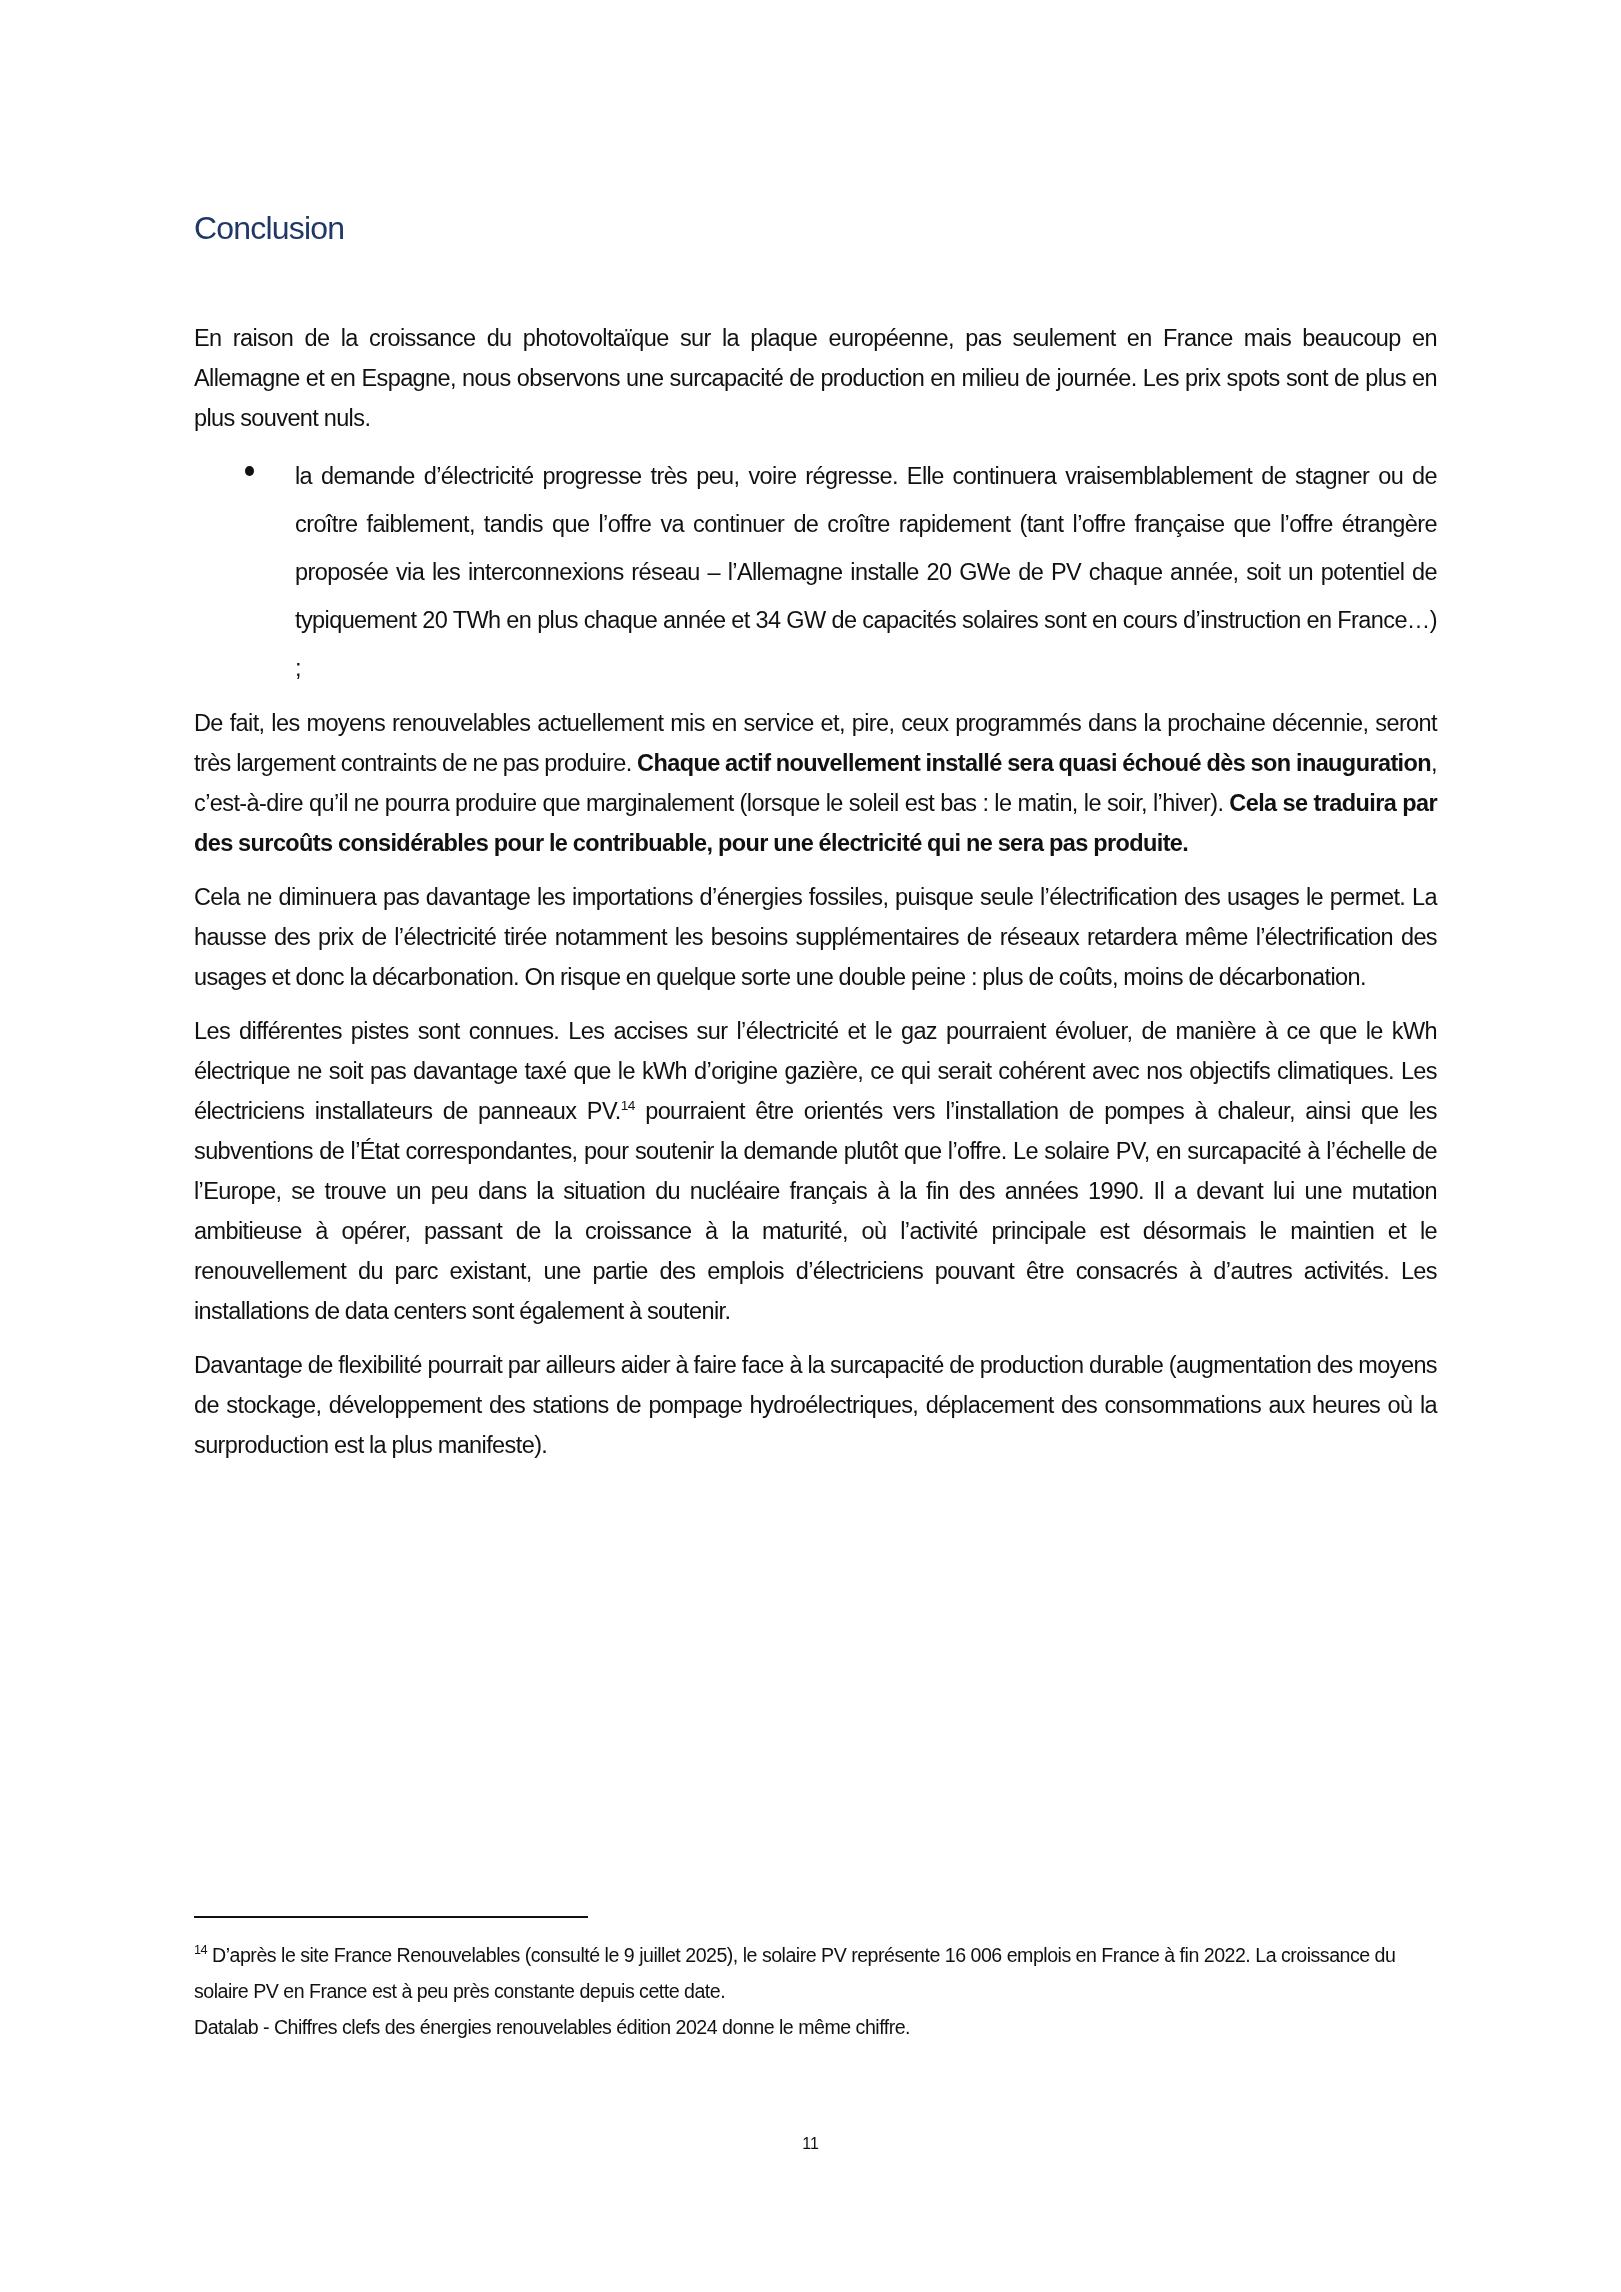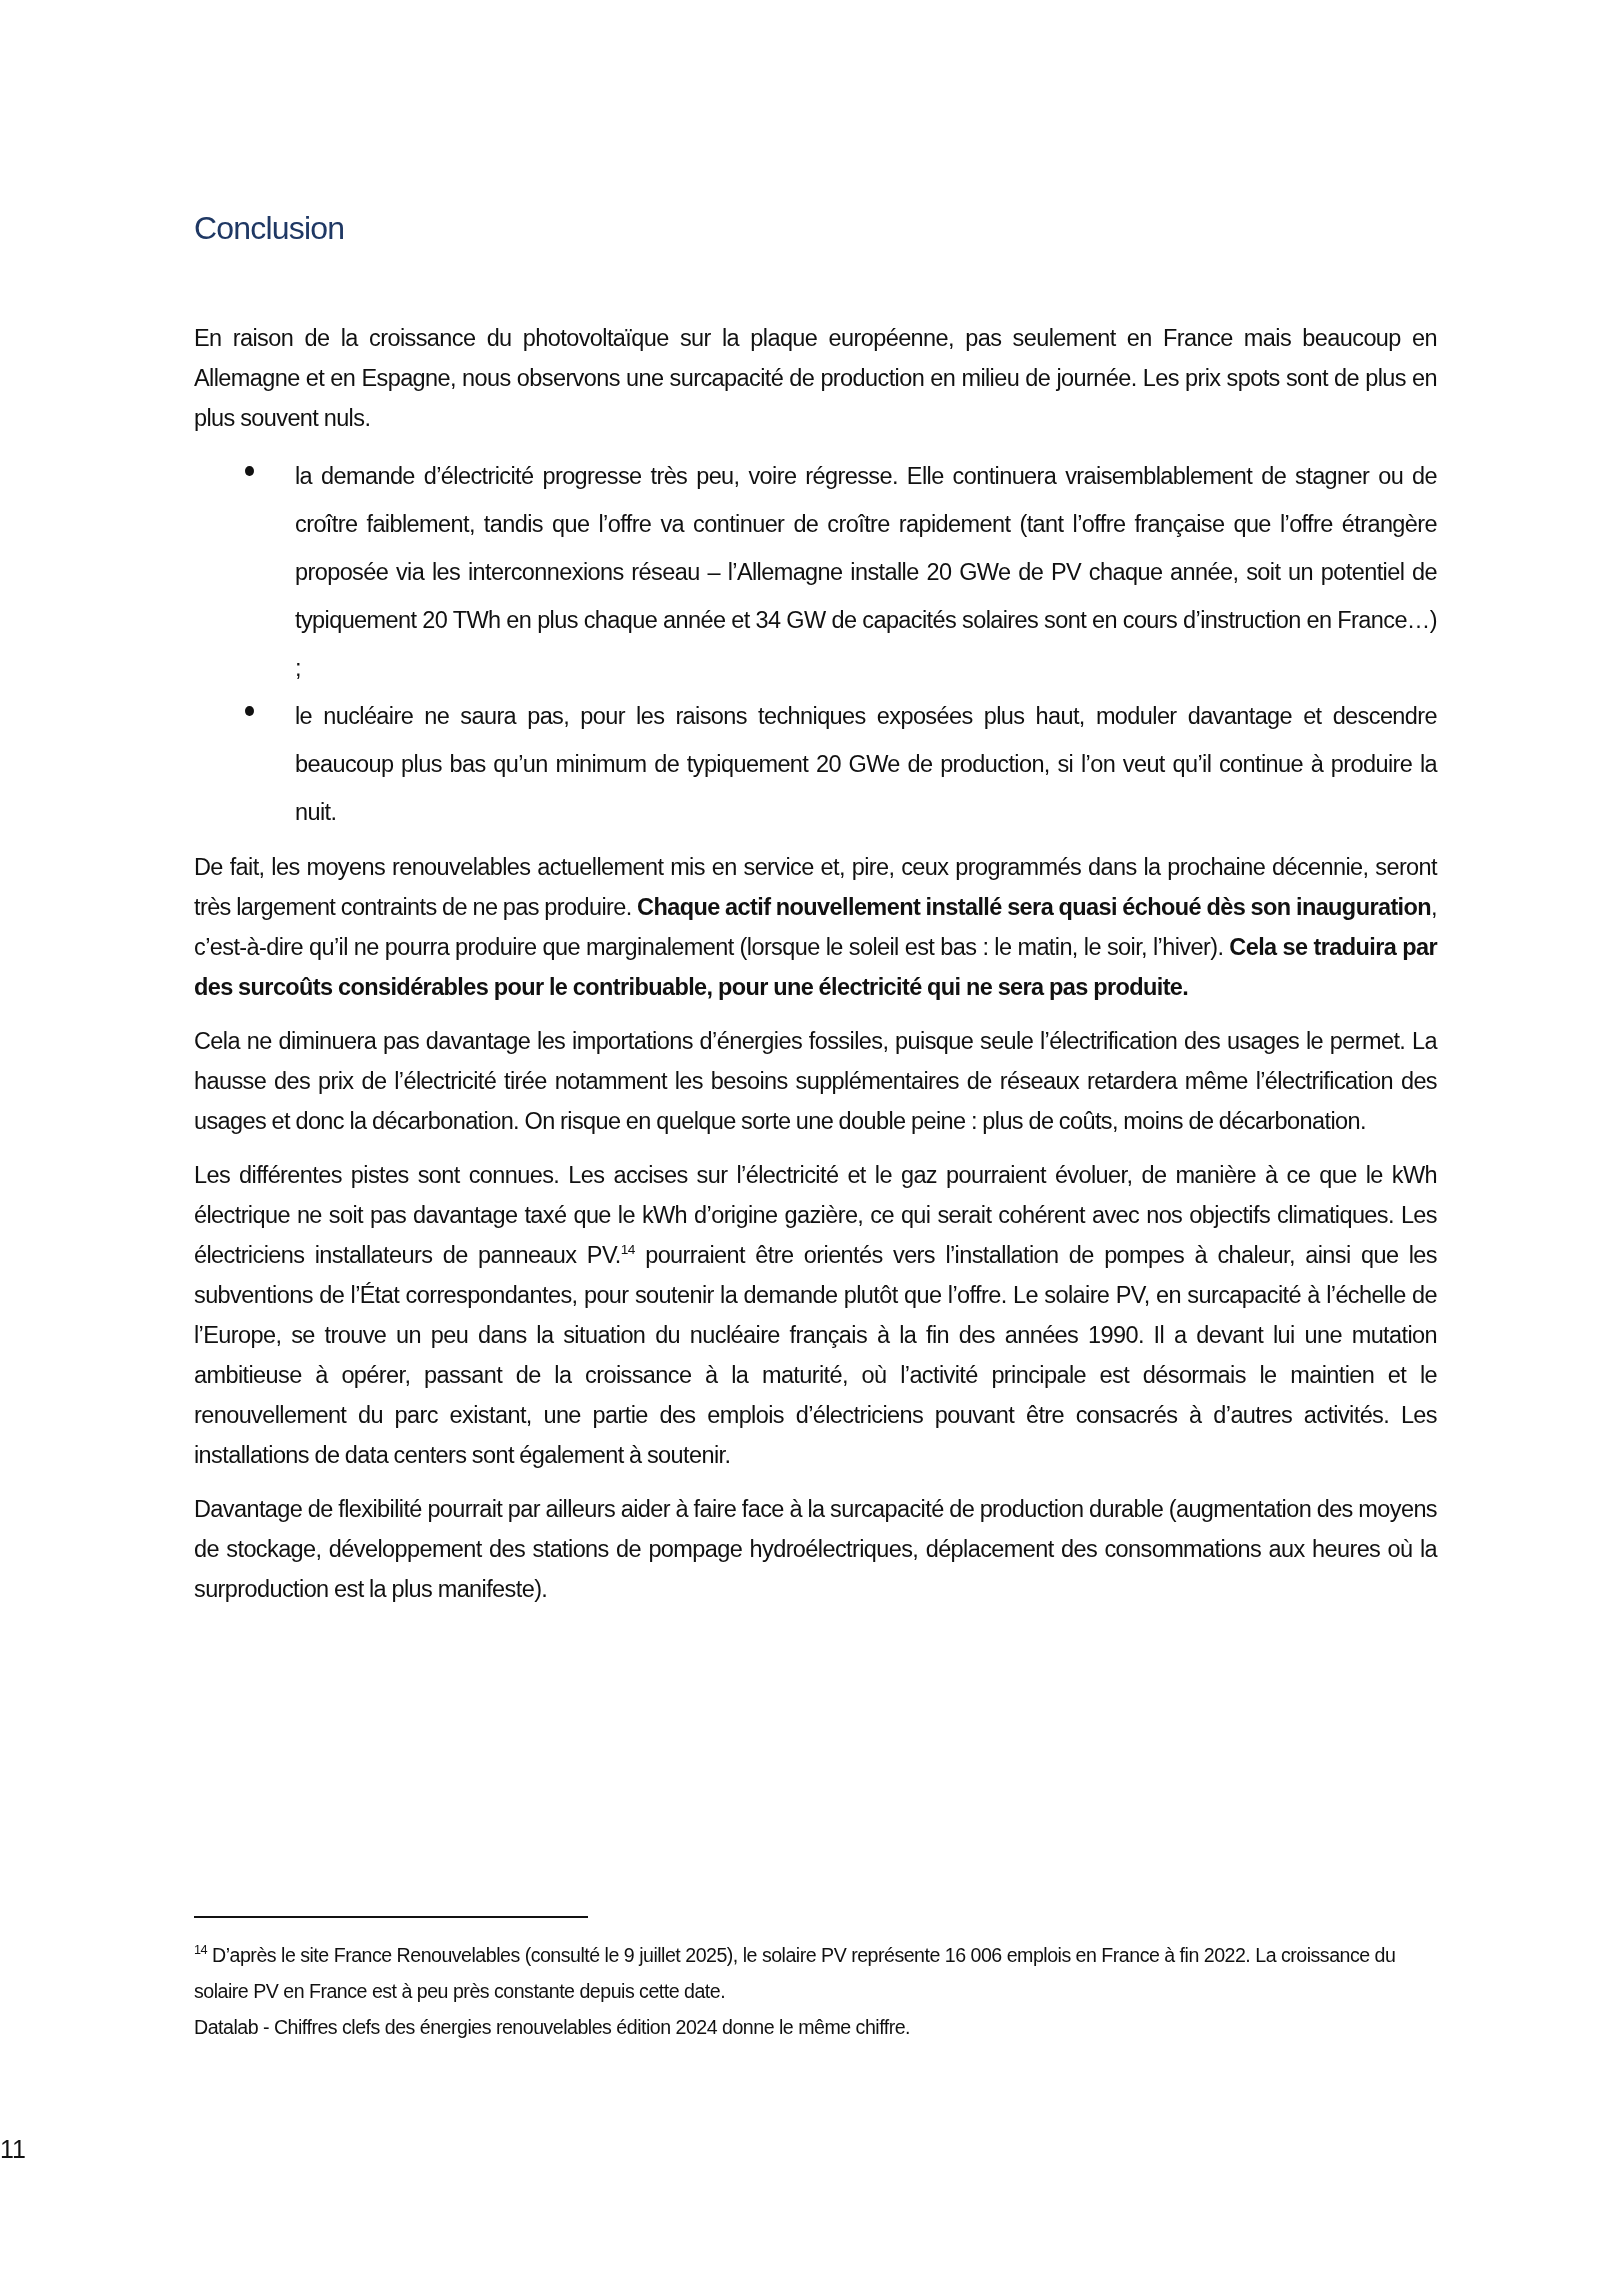--- a/index.html
+++ b/index.html
@@ -30,41 +30,37 @@
   sup { font-size: 13.7px; line-height: 0; vertical-align: 8.8px; }
   .fn-rule { position: absolute; left: 194px; top: 1916px; width: 394px; height: 2px; background: #111; }
   .footnote {
     position: absolute; left: 194px; top: 1937px; width: 1243px;
     font-family: "Liberation Sans", sans-serif; font-size: 19.6px; letter-spacing: -0.5px;
     color: #111; line-height: 36px;
   }
   .footnote p { margin: 0; line-height: 36px; text-align: left; }
   .footnote sup { font-size: 12.7px; vertical-align: 7.8px; }
   .page-number {
-    position: absolute; top: 2135px; left: 0; width: 1621px; text-align: left;
-    font-family: "Liberation Sans", sans-serif; font-size: 25px; color: #111;
+    position: absolute; top: 2135px; left: 0; width: 1621px; text-align: center;
+    font-family: "Liberation Sans", sans-serif; font-size: 16px; color: #111;
   }
 </style>
 </head>
 <body>
 
 <div class="page">
   <h1 class="heading">Conclusion</h1>
 
   <div class="body-block">
     <p>En raison de la croissance du photovoltaïque sur la plaque européenne, pas seulement en France mais beaucoup en Allemagne et en Espagne, nous observons une surcapacité de production en milieu de journée. Les prix spots sont de plus en plus souvent nuls.</p>
 
     <ul class="bullets">
       <li>
         <span class="bullet-dot"></span>
         <span>la demande d’électricité progresse très peu, voire régresse. Elle continuera vraisemblablement de stagner ou de croître faiblement, tandis que l’offre va continuer de croître rapidement (tant l’offre française que l’offre étrangère proposée via les interconnexions réseau – l’Allemagne installe 20 GWe de PV chaque année, soit un potentiel de typiquement 20 TWh en plus chaque année et 34 GW de capacités solaires sont en cours d’instruction en France…) ;</span>
-      </li>
-      <li>
-        <span class="bullet-dot"></span>
-        <span>le nucléaire ne saura pas, pour les raisons techniques exposées plus haut, moduler davantage et descendre beaucoup plus bas qu’un minimum de typiquement 20 GWe de production, si l’on veut qu’il continue à produire la nuit.</span>
       </li>
     </ul>
 
     <p><span>De fait, les moyens renouvelables actuellement mis en service et, pire, ceux programmés dans la prochaine décennie, seront très largement contraints de ne pas produire. </span><b>Chaque actif nouvellement installé sera quasi échoué dès son inauguration</b><span>, c’est-à-dire qu’il ne pourra produire que marginalement (lorsque le soleil est bas : le matin, le soir, l’hiver). </span><b>Cela se traduira par des surcoûts considérables pour le contribuable, pour une électricité qui ne sera pas produite.</b></p>
 
     <p>Cela ne diminuera pas davantage les importations d’énergies fossiles, puisque seule l’électrification des usages le permet. La hausse des prix de l’électricité tirée notamment les besoins supplémentaires de réseaux retardera même l’électrification des usages et donc la décarbonation. On risque en quelque sorte une double peine : plus de coûts, moins de décarbonation.</p>
 
 
     <p><span>Les différentes pistes sont connues. Les accises sur l’électricité et le gaz pourraient évoluer, de manière à ce que le kWh électrique ne soit pas davantage taxé que le kWh d’origine gazière, ce qui serait cohérent avec nos objectifs climatiques. Les électriciens installateurs de panneaux PV.</span><sup>14</sup><span> pourraient être orientés vers l’installation de pompes à chaleur, ainsi que les subventions de l’État correspondantes, pour soutenir la demande plutôt que l’offre. Le solaire PV, en surcapacité à l’échelle de l’Europe, se trouve un peu dans la situation du nucléaire français à la fin des années 1990. Il a devant lui une mutation ambitieuse à opérer, passant de la croissance à la maturité, où l’activité principale est désormais le maintien et le renouvellement du parc existant, une partie des emplois d’électriciens pouvant être consacrés à d’autres activités. Les installations de data centers sont également à soutenir.</span></p>
 

